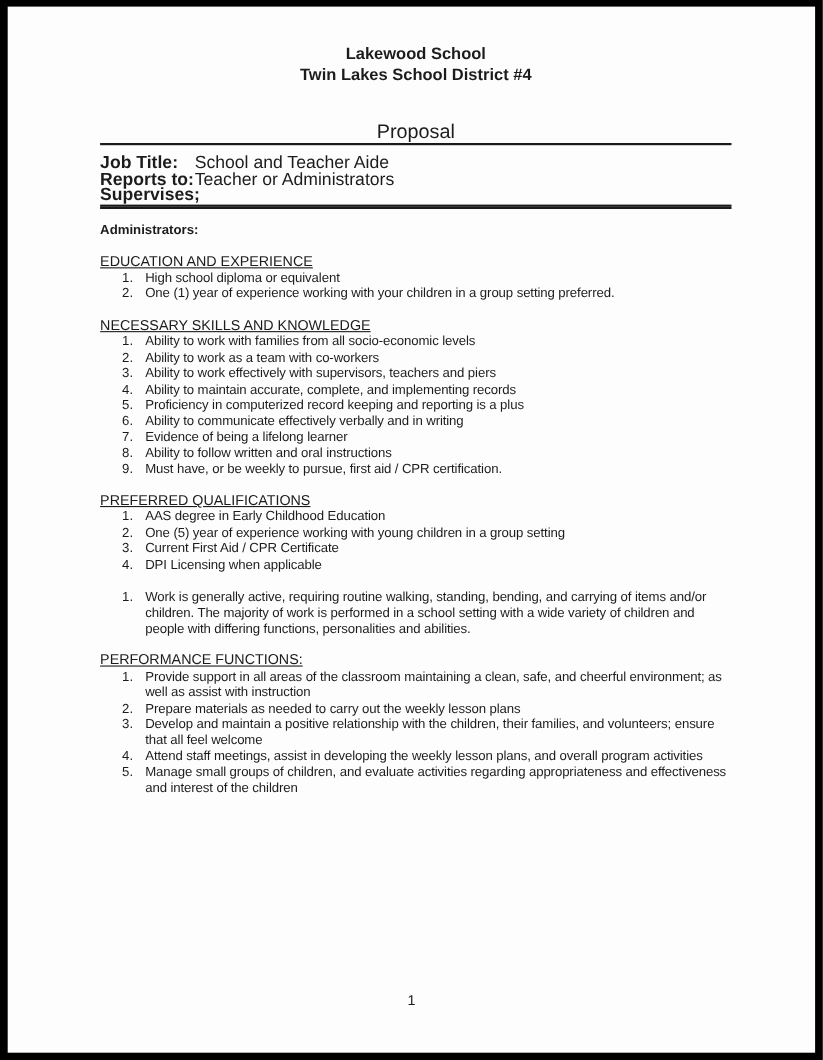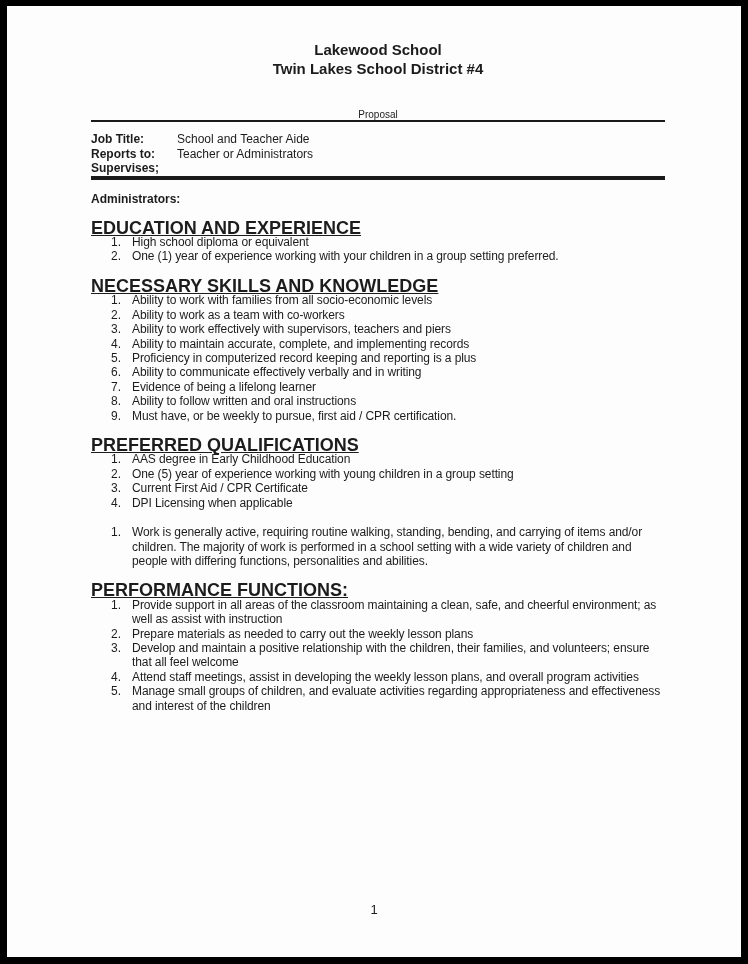--- a/index.html
+++ b/index.html
@@ -16,38 +16,38 @@
     left: 7px;
     top: 6px;
     width: 734px;
     height: 951px;
     background: #fdfdfd;
     color: #1c1c1c;
   }
   .content { padding: 34px 76px 0 84px; }
 
   .doc-header { text-align: center; font-weight: bold; font-size: 15px; line-height: 19px; }
-  .doc-type   { text-align: center; font-size: 10px; margin-top: 31px; }
+  .doc-type   { text-align: center; font-size: 18px; margin-top: 31px; }
 
   hr.rule { border: none; border-top: 2px solid #1a1a1a; margin: 0; }
   .rule-1 { margin-top: 13px; }
   .rule-2 { margin-top: 21px; }
   .rule-3 { margin-top: 18px; }
 
-  .job-info { margin-top: 10px; font-size: 12px; line-height: 14.5px; }
+  .job-info { margin-top: 10px; font-size: 16px; line-height: 14.5px; }
   .job-row  { display: flex; }
   .job-label { width: 86px; flex-shrink: 0; font-weight: bold; }
 
   .summary { margin-top: 9px; font-size: 12px; line-height: 14.3px; text-align: justify; }
   .s-label { font-weight: bold; padding-right: 3px; }
 
   .quals { margin-top: 12px; font-weight: bold; font-size: 12px; }
 
   .section { margin-top: 15px; }
-  .section-title { font-weight: bold; text-decoration: underline; font-size: 18px; line-height: 14.5px; }
+  .section-title { font-weight: normal; text-decoration: underline; font-size: 13px; line-height: 14.5px; }
   .list { padding-left: 20px; font-size: 12px; line-height: 14.4px; }
   .item { display: flex; }
   .num  { width: 21px; flex-shrink: 0; }
   .txt  { flex: 1; letter-spacing: -0.1px; }
 
   .page-number {
     position: absolute;
     bottom: 40px;
     left: 0;
     width: 100%;

